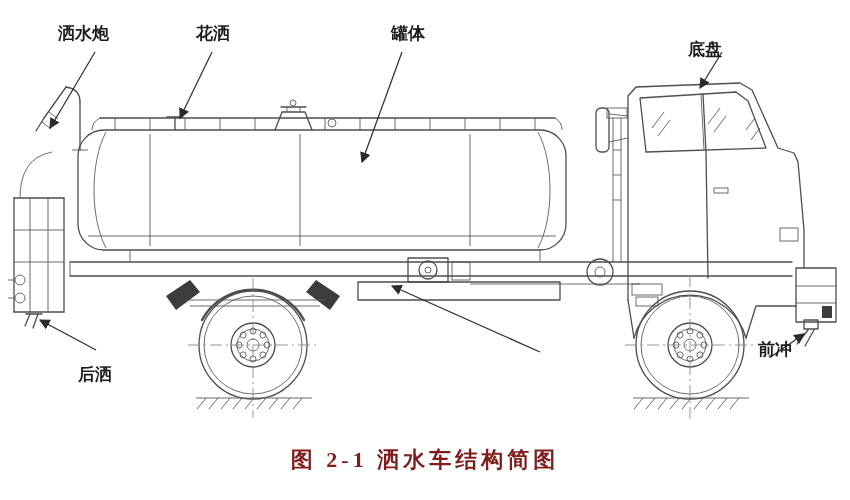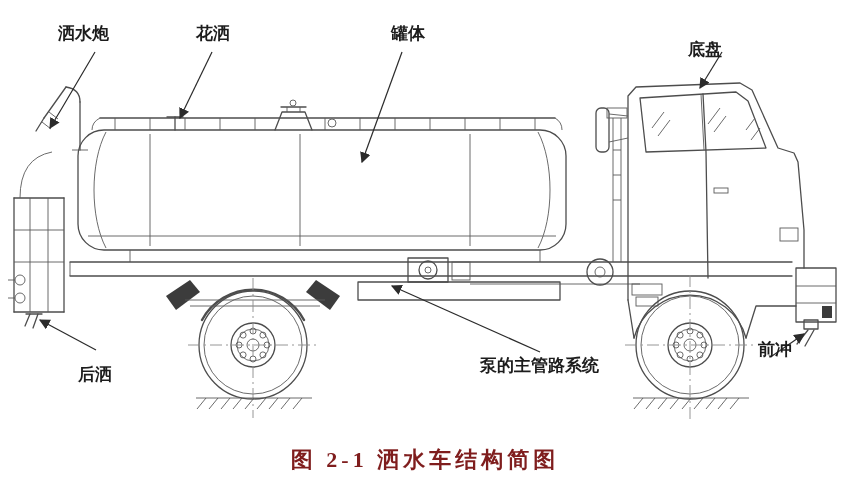--- a/index.html
+++ b/index.html
@@ -249,17 +249,16 @@
       <line class="ldr" x1="540" y1="352" x2="392" y2="286" marker-end="url(#arw)"></line>
       <line class="ldr" x1="772" y1="356" x2="804" y2="334" marker-end="url(#arw)"></line>
     </g>
   </svg>
 
   <span class="lbl" style="left:58px;top:22px;">洒水炮</span>
   <span class="lbl" style="left:196px;top:22px;font-family:Liberation Mono, monospace;">花洒</span>
   <span class="lbl" style="left:384px;top:22px;margin-left:7px;">罐体</span>
   <span class="lbl" style="left:688px;top:22px;margin-top:16px;">底盘</span>
   <span class="lbl" style="left:78px;top:363px;text-align:right;">后洒</span>
-  <span class="lbl" style="left:480px;top:354px;">泵的主管路系统</span>
   <span class="lbl" style="left:758px;top:338px;">前冲</span>
 
   <div class="caption">图 2-1 洒水车结构简图</div>
 </div>
 
 </body></html>

